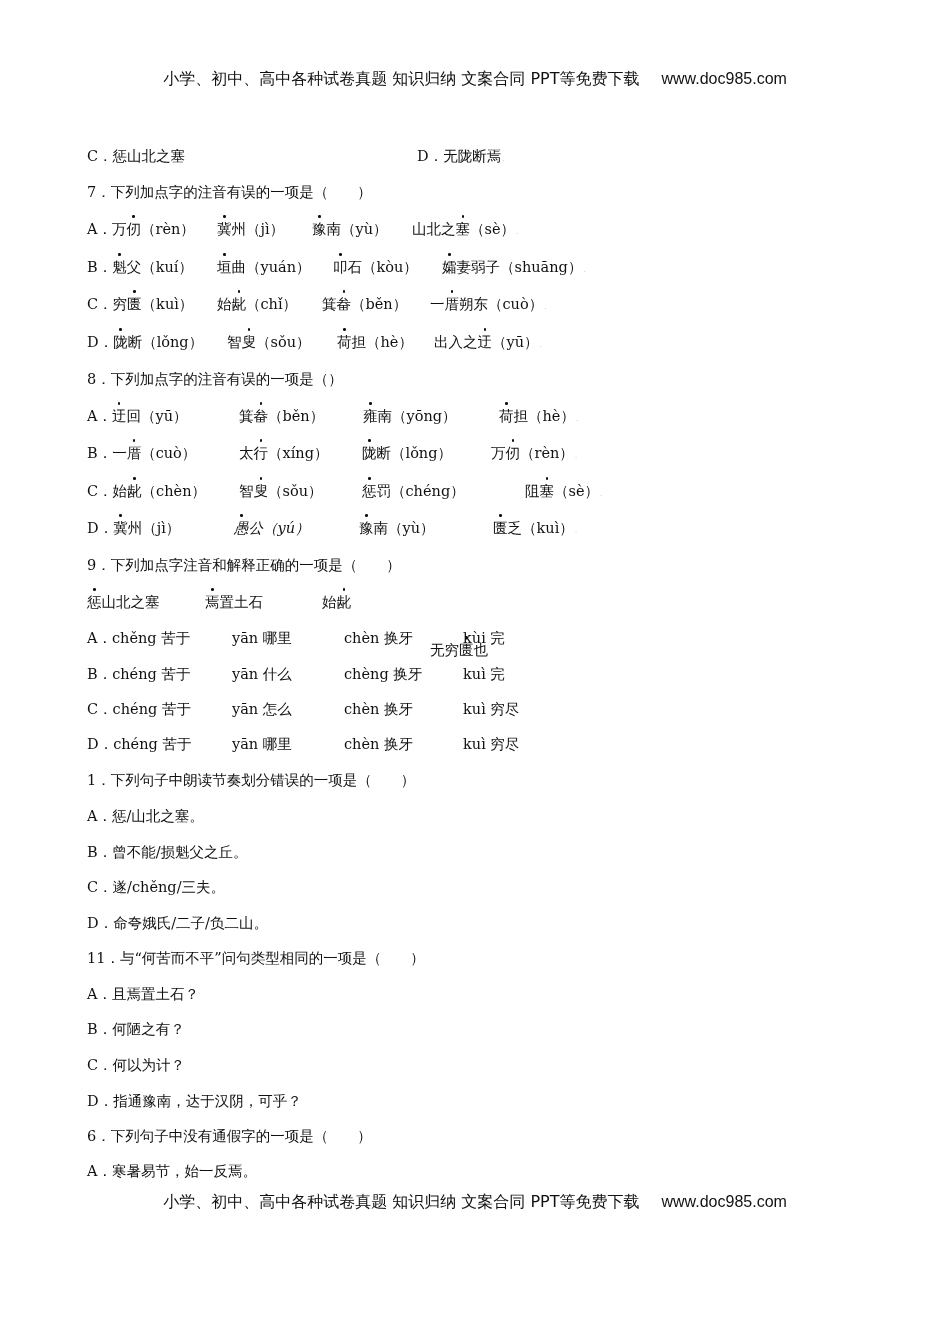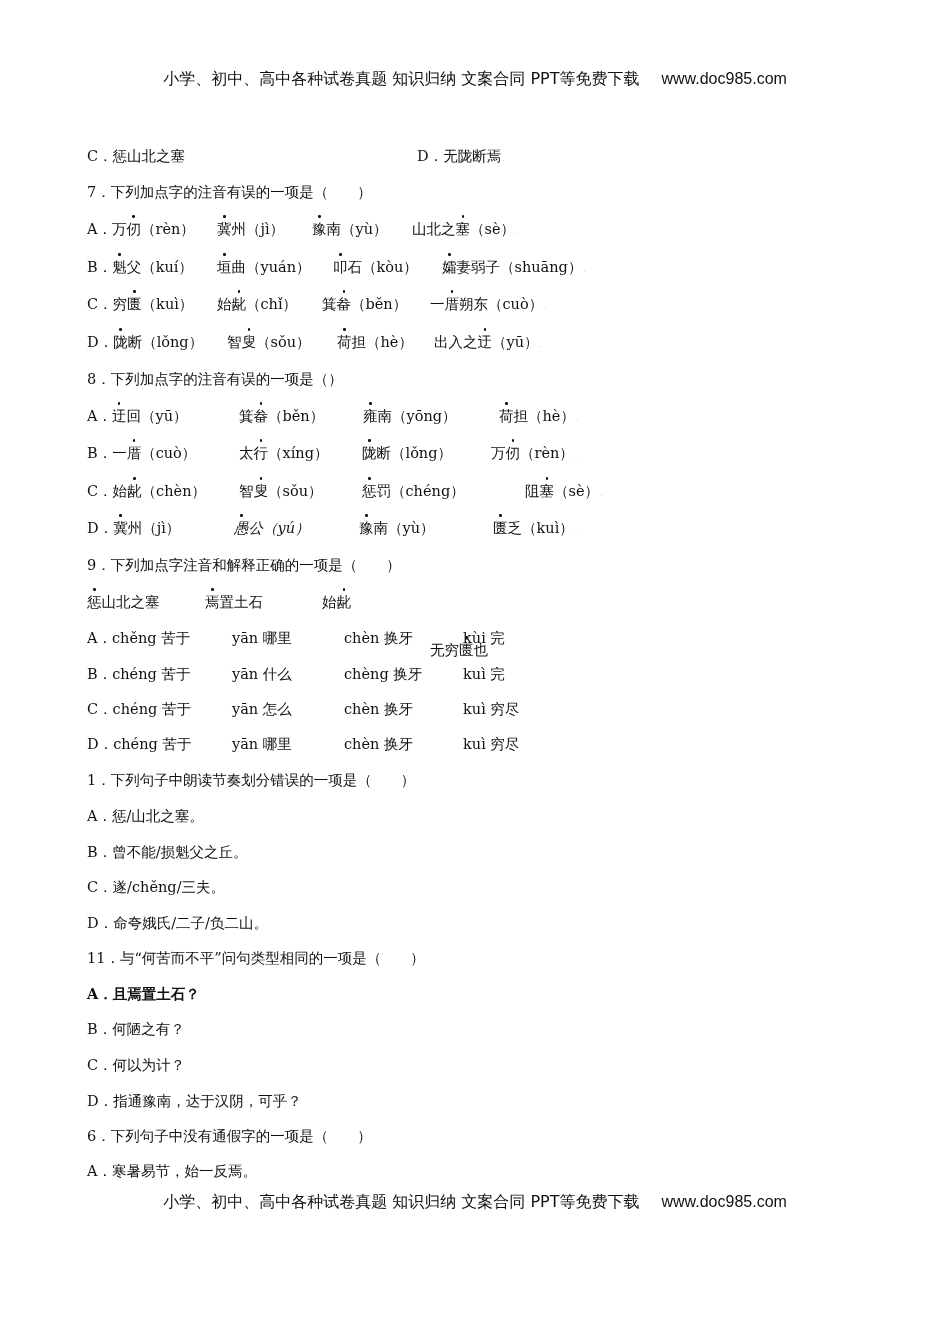--- a/index.html
+++ b/index.html
@@ -115,21 +115,21 @@
     <span class="cell" style="left: 376px;"><span>kuì 穷尽</span></span>
   </div>
 
 <div class="line" style="top:769px;">1．下列句子中朗读节奏划分错误的一项是（　　）</div>
 <div class="line" style="top:805px;">A．惩/山北之塞。</div>
 <div class="line" style="top:841px;">B．曾不能/损魁父之丘。</div>
 <div class="line" style="top:876px;">C．遂/chěng/三夫。</div>
 <div class="line" style="top:912px;">D．命夸娥氏/二子/负二山。</div>
 
 <div class="line" style="top:947px;">11．与“何苦而不平”问句类型相同的一项是（　　）</div>
-<div class="line" style="top:983px;font-weight:bold;">A．且焉置土石？</div>
+<div class="line" style="top:983px;">A．且焉置土石？</div>
 <div class="line" style="top:1018px;">B．何陋之有？</div>
 <div class="line" style="top:1054px;">C．何以为计？</div>
 <div class="line" style="top:1090px;">D．指通豫南，达于汉阴，可乎？</div>
 
 <div class="line" style="top:1125px;">6．下列句子中没有通假字的一项是（　　）</div>
 <div class="line" style="top:1160px;">A．寒暑易节，始一反焉。</div>
 
 <div class="banner banner-bottom">
   <span class="txt">小学、初中、高中各种试卷真题  知识归纳  文案合同  PPT等免费下载</span><span class="site">www.doc985.com</span>
 </div>

